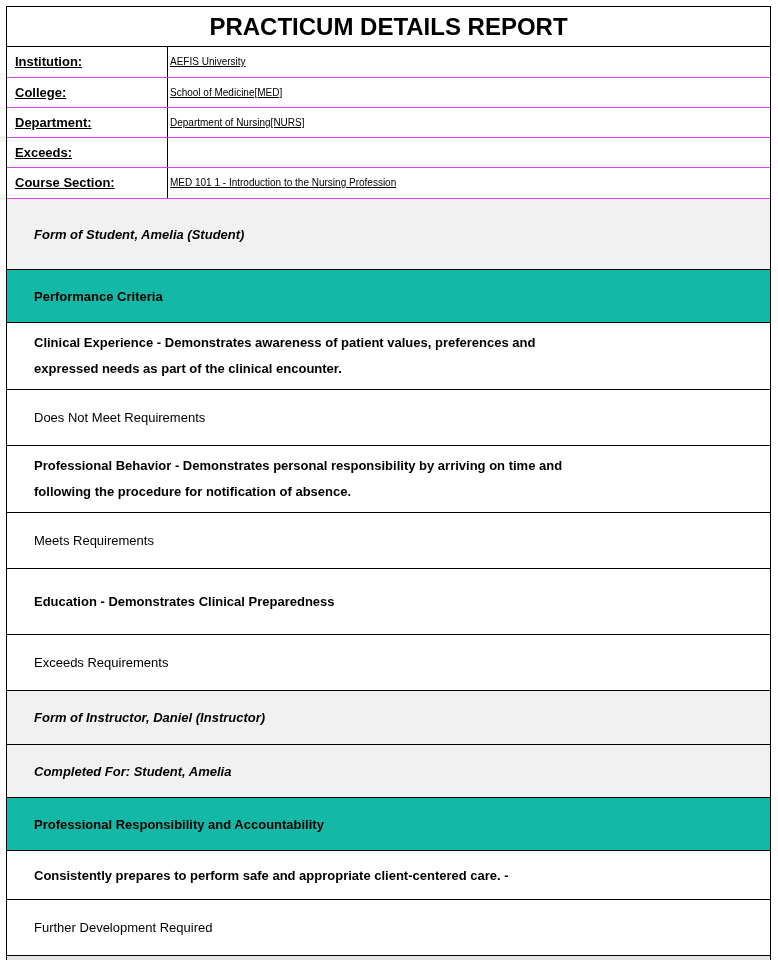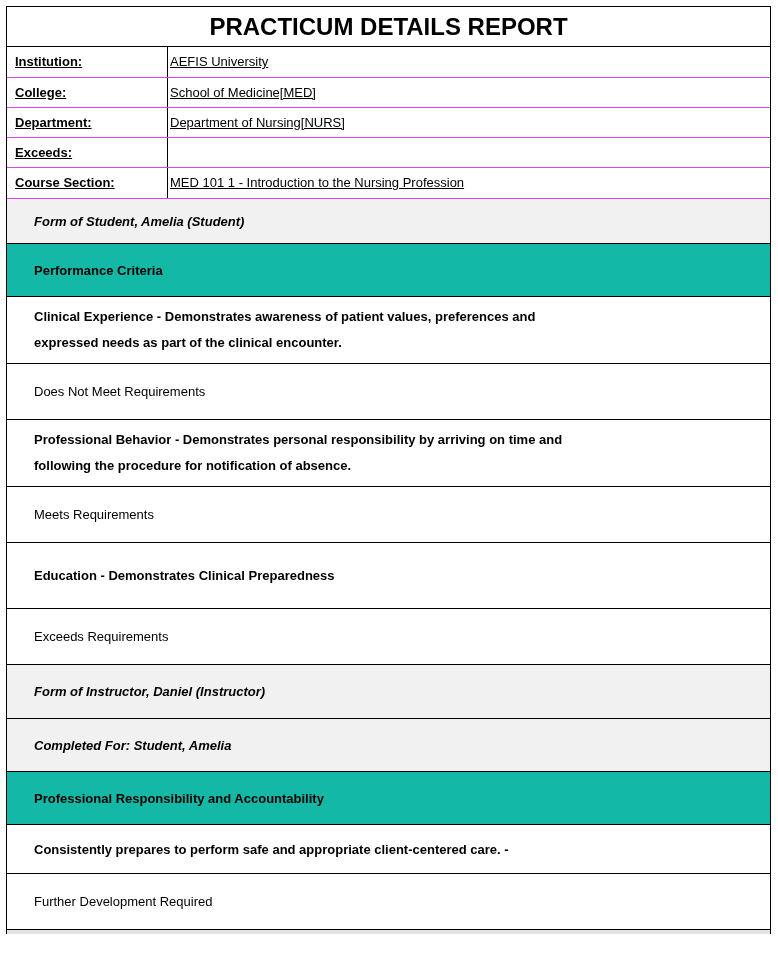--- a/index.html
+++ b/index.html
@@ -5,21 +5,21 @@
     html, body { margin: 0; padding: 0; background: #ffffff; }
     body { width: 778px; height: 962px; overflow: hidden; position: relative;
            font-family: "Liberation Sans", sans-serif; color: #000; }
     .report { position: absolute; left: 6px; top: 6px; width: 763px;
               border-left: 1px solid #000; border-right: 1px solid #000; border-top: 1px solid #000; }
     .title { height: 39px; border-bottom: 1px solid #000; text-align: center;
              font-weight: bold; font-size: 24px; line-height: 39px; }
     .kv { display: flex; border-bottom: 1px solid #d946ef; height: 29px; text-decoration: underline; }
     .kv .k { width: 152px; padding-left: 8px; border-right: 1px solid #000; font-weight: bold;
              font-size: 13px; line-height: 29px; }
-    .kv .v { flex: 1; padding-left: 2px; font-size: 13px; line-height: 29px; }
+    .kv .v { flex: 1; padding-left: 2px; font-size: 10px; line-height: 29px; }
     .kv.first { height: 30px; } .kv.first .k, .kv.first .v { line-height: 30px; }
     .row { border-bottom: 1px solid #000; padding-left: 27px; font-size: 13px; box-sizing: border-box;
            display: flex; flex-direction: column; justify-content: center; }
     .row.light { background: #f1f1f1; }
     .row.dark { background: #14b8a6; }
     .bold { font-weight: bold; }
     .italic { font-style: italic; font-weight: bold; }
     .line { line-height: 27px; }
     .multi .line { line-height: 26px; }
     .tail { height: 4px; background: #e4e4e4; }
@@ -43,21 +43,21 @@
     <div class="v">Department of Nursing[NURS]</div>
   </div>
   <div class="kv">
     <div class="k">Exceeds:</div>
   </div>
   <div class="kv first">
     <div class="k">Course Section:</div>
     <div class="v">MED 101 1 - Introduction to the Nursing Profession</div>
   </div>
 
-  <div class="row light" style="height:45px;">
+  <div class="row light" style="height:71px;">
     <div class="line italic">Form of Student, Amelia (Student)</div>
   </div>
   <div class="row dark" style="height:53px;">
     <div class="line bold">Performance Criteria</div>
   </div>
 
   <div class="row multi" style="height:67px;">
     <div class="line bold">Clinical Experience - Demonstrates awareness of patient values, preferences and</div>
     <div class="line bold">expressed needs as part of the clinical encounter.</div>
   </div>

